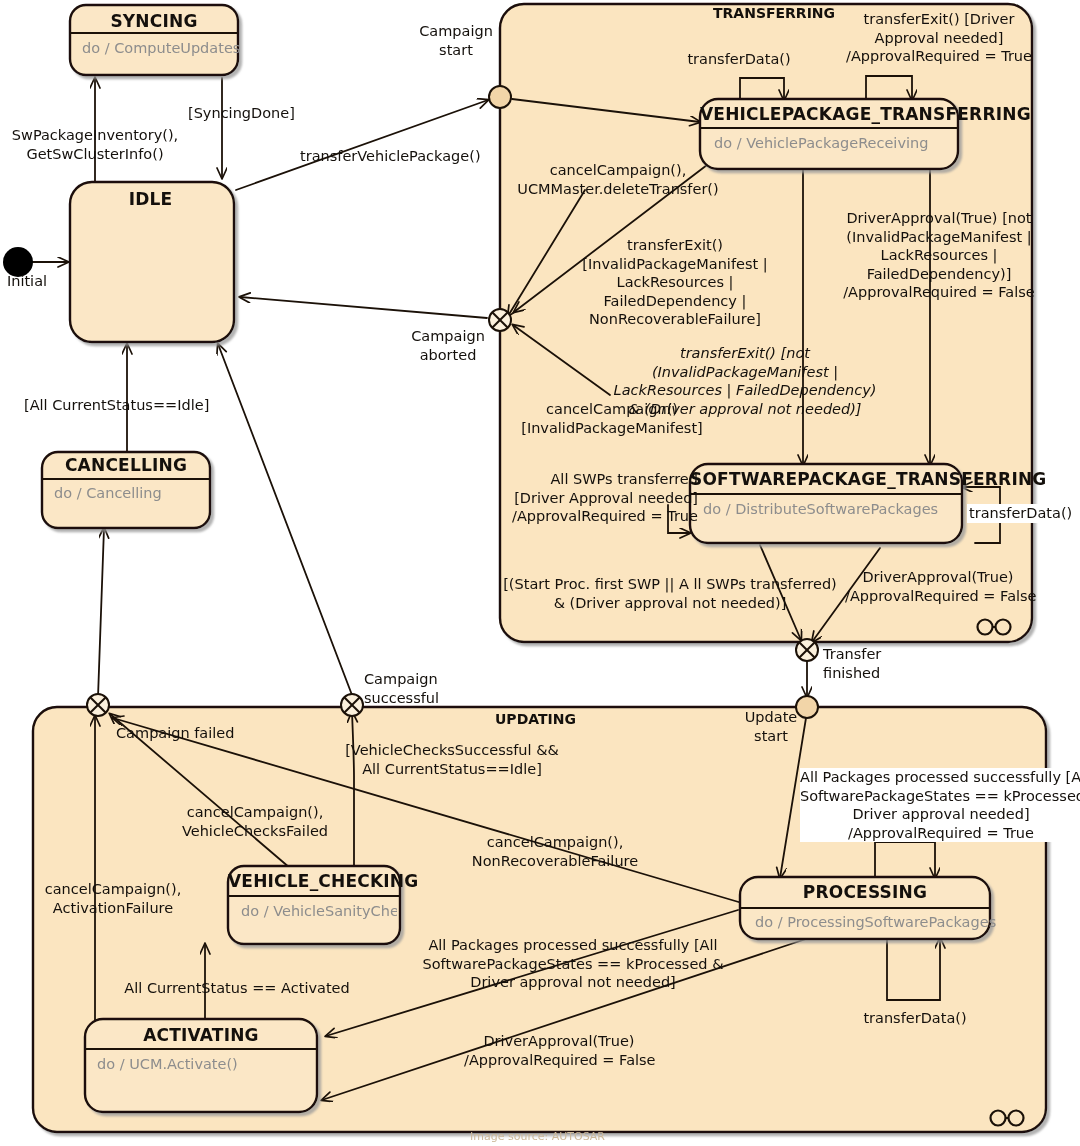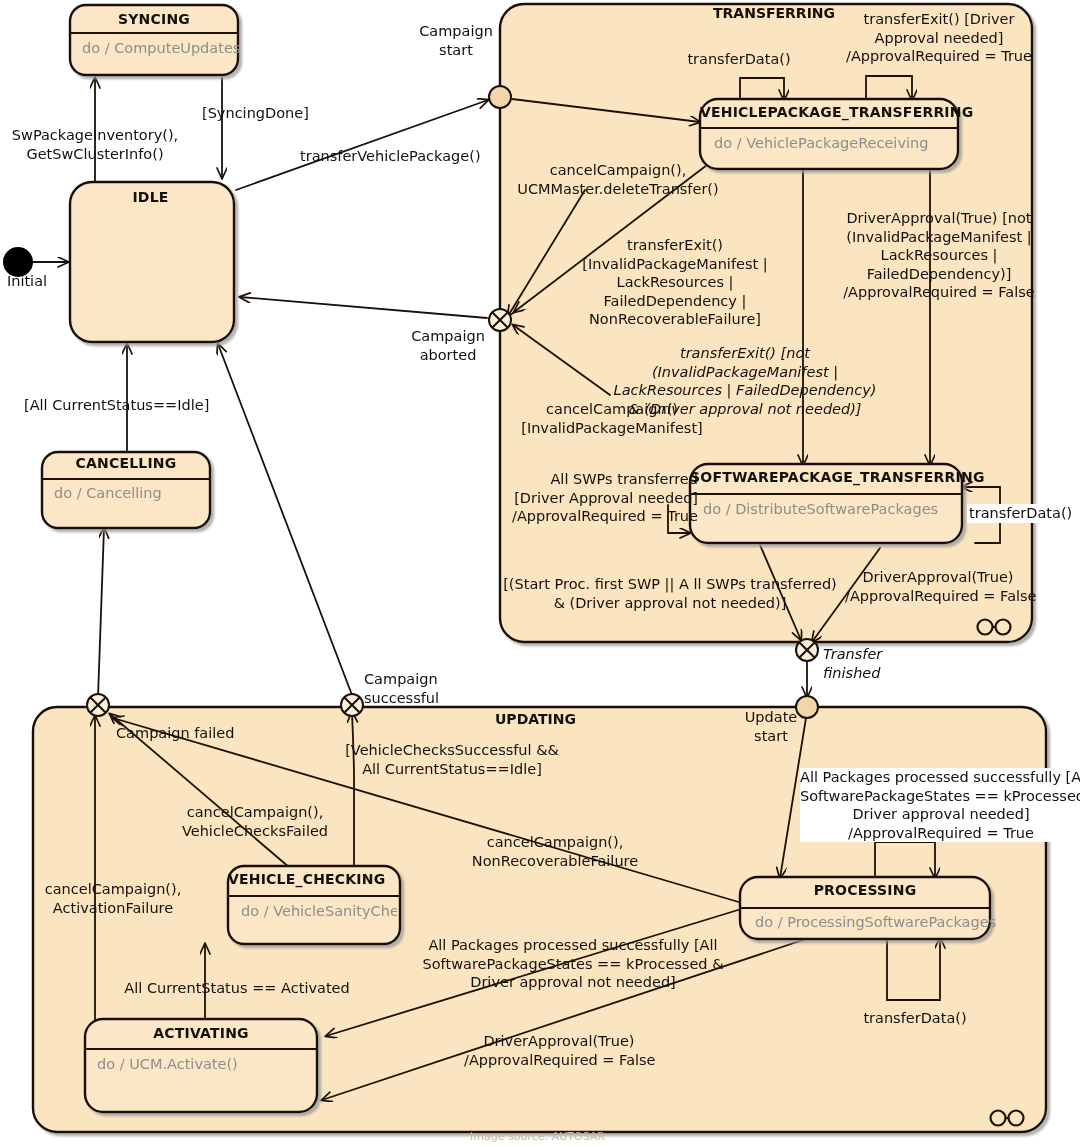--- a/index.html
+++ b/index.html
@@ -8,21 +8,21 @@
   #stage{position:relative;width:1080px;height:1146px;background:#ffffff;overflow:hidden;}
   svg#canvas{position:absolute;left:0;top:0;width:1080px;height:1146px;}
 
   
   .lbl{position:absolute;font-family:"DejaVu Sans","Liberation Sans",sans-serif;
        font-size:14.5px;color:#14100c;line-height:1.28;white-space:pre;}
   .lbl.c{text-align:center;}
   .lbl.l{text-align:left;}
 
   
-  .st-name{position:absolute;text-align:center;font-weight:bold;font-size:14px;
+  .st-name{position:absolute;text-align:center;font-weight:bold;font-size:17px;
            color:#14100c;letter-spacing:.2px;white-space:nowrap;}
   .st-do{position:absolute;font-size:14.5px;color:#8d8d8d;white-space:nowrap;}
   .rg-name{position:absolute;font-weight:bold;font-size:14px;color:#14100c;white-space:nowrap;}
 
   .wm{position:absolute;font-size:11px;color:#cdb99a;white-space:nowrap;}
 </style>
 </head>
 <body>
 
 <div id="stage">
@@ -221,32 +221,32 @@
   <div class="st-do" style="left:97px;top:1056px;">do / UCM.Activate()</div>
 
   <div class="st-name" style="left:740px;top:882px;width:250px;">PROCESSING</div>
   <div class="st-do" style="left:755px;top:914px;">do / ProcessingSoftwarePackages</div>
 
   <div class="lbl c" style="left:0px;top:272px;width:54px;">Initial</div>
   <div class="lbl c" style="left:398px;top:22px;width:116px;">Campaign
 start</div>
   <div class="lbl c" style="left:390px;top:327px;width:116px;">Campaign
 aborted</div>
-  <div class="lbl l" style="left:823px;top:645px;width:110px;font-style:italic;">Transfer
+  <div class="lbl l" style="left:823px;top:645px;width:110px;">Transfer
 finished</div>
   <div class="lbl c" style="left:736px;top:708px;width:70px;">Update
 start</div>
   <div class="lbl l" style="left:116px;top:724px;text-align:right;">Campaign failed</div>
   <div class="lbl l" style="left:364px;top:670px;width:130px;">Campaign
 successful</div>
 
   <div class="lbl c" style="left:0px;top:126px;width:190px;">SwPackageInventory(),
 GetSwClusterInfo()</div>
 
-  <div class="lbl l" style="left:188px;top:104px;margin-left:14px;">[SyncingDone]</div>
+  <div class="lbl l" style="left:188px;top:104px;">[SyncingDone]</div>
 
   <div class="lbl l" style="left:300px;top:147px;">transferVehiclePackage()</div>
 
   <div class="lbl c" style="left:678px;top:50px;width:122px;">transferData()</div>
 
   <div class="lbl c" style="left:824px;top:10px;width:230px;">transferExit() [Driver
 Approval needed]
 /ApprovalRequired = True</div>
 
   <div class="lbl c" style="left:508px;top:161px;width:220px;">cancelCampaign(),

